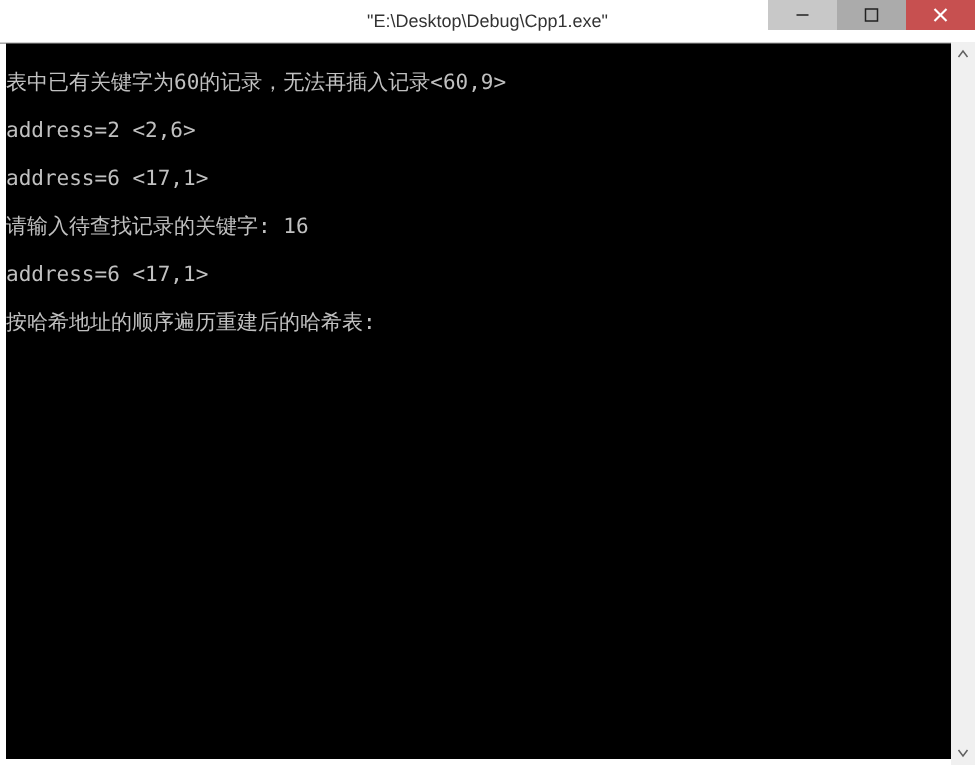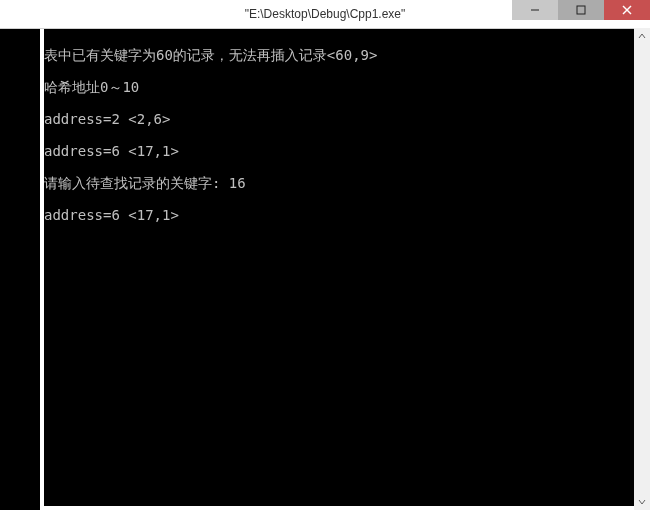--- a/index.html
+++ b/index.html
@@ -64,21 +64,20 @@
     font-size: 14px;
     line-height: 16px;
     padding: 2px 0 0 0;
     white-space: pre;
     position: relative;
     font-family: "NSimSun","SimSun","Consolas",monospace;
     border: 4px solid #fff;
     border-top: none;
     box-sizing: border-box;
     overflow: hidden;
-    margin-left: 40px;
   }
   .scrollbar {
     position: absolute;
     right: 0;
     top: 28px;
     width: 16px;
     bottom: 0;
     background: #f0f0f0;
     display: flex;
     flex-direction: column;
@@ -122,25 +121,25 @@
         <svg width="10" height="10">
             <line x1="1" y1="1" x2="9" y2="9" stroke="#fff" stroke-width="1.4"></line>
             <line x1="9" y1="1" x2="1" y2="9" stroke="#fff" stroke-width="1.4"></line>
           </svg>
       </div>
     </div>
   </div>
 
   <div class="console">
 <span class="line">表中已有关键字为60的记录，无法再插入记录&lt;60,9&gt;</span>
-<span class="line">哈希地址0～10</span>
 <span class="line">address=2 &lt;2,6&gt;</span>
 <span class="line">address=6 &lt;17,1&gt;</span>
 <span class="line"><span>请输入待查找记录的关键字: </span><span>16</span></span>
 <span class="line">address=6 &lt;17,1&gt;</span>
+<span class="line">按哈希地址的顺序遍历重建后的哈希表:</span>
 
 
 
 
 
 
 
 
 
 

